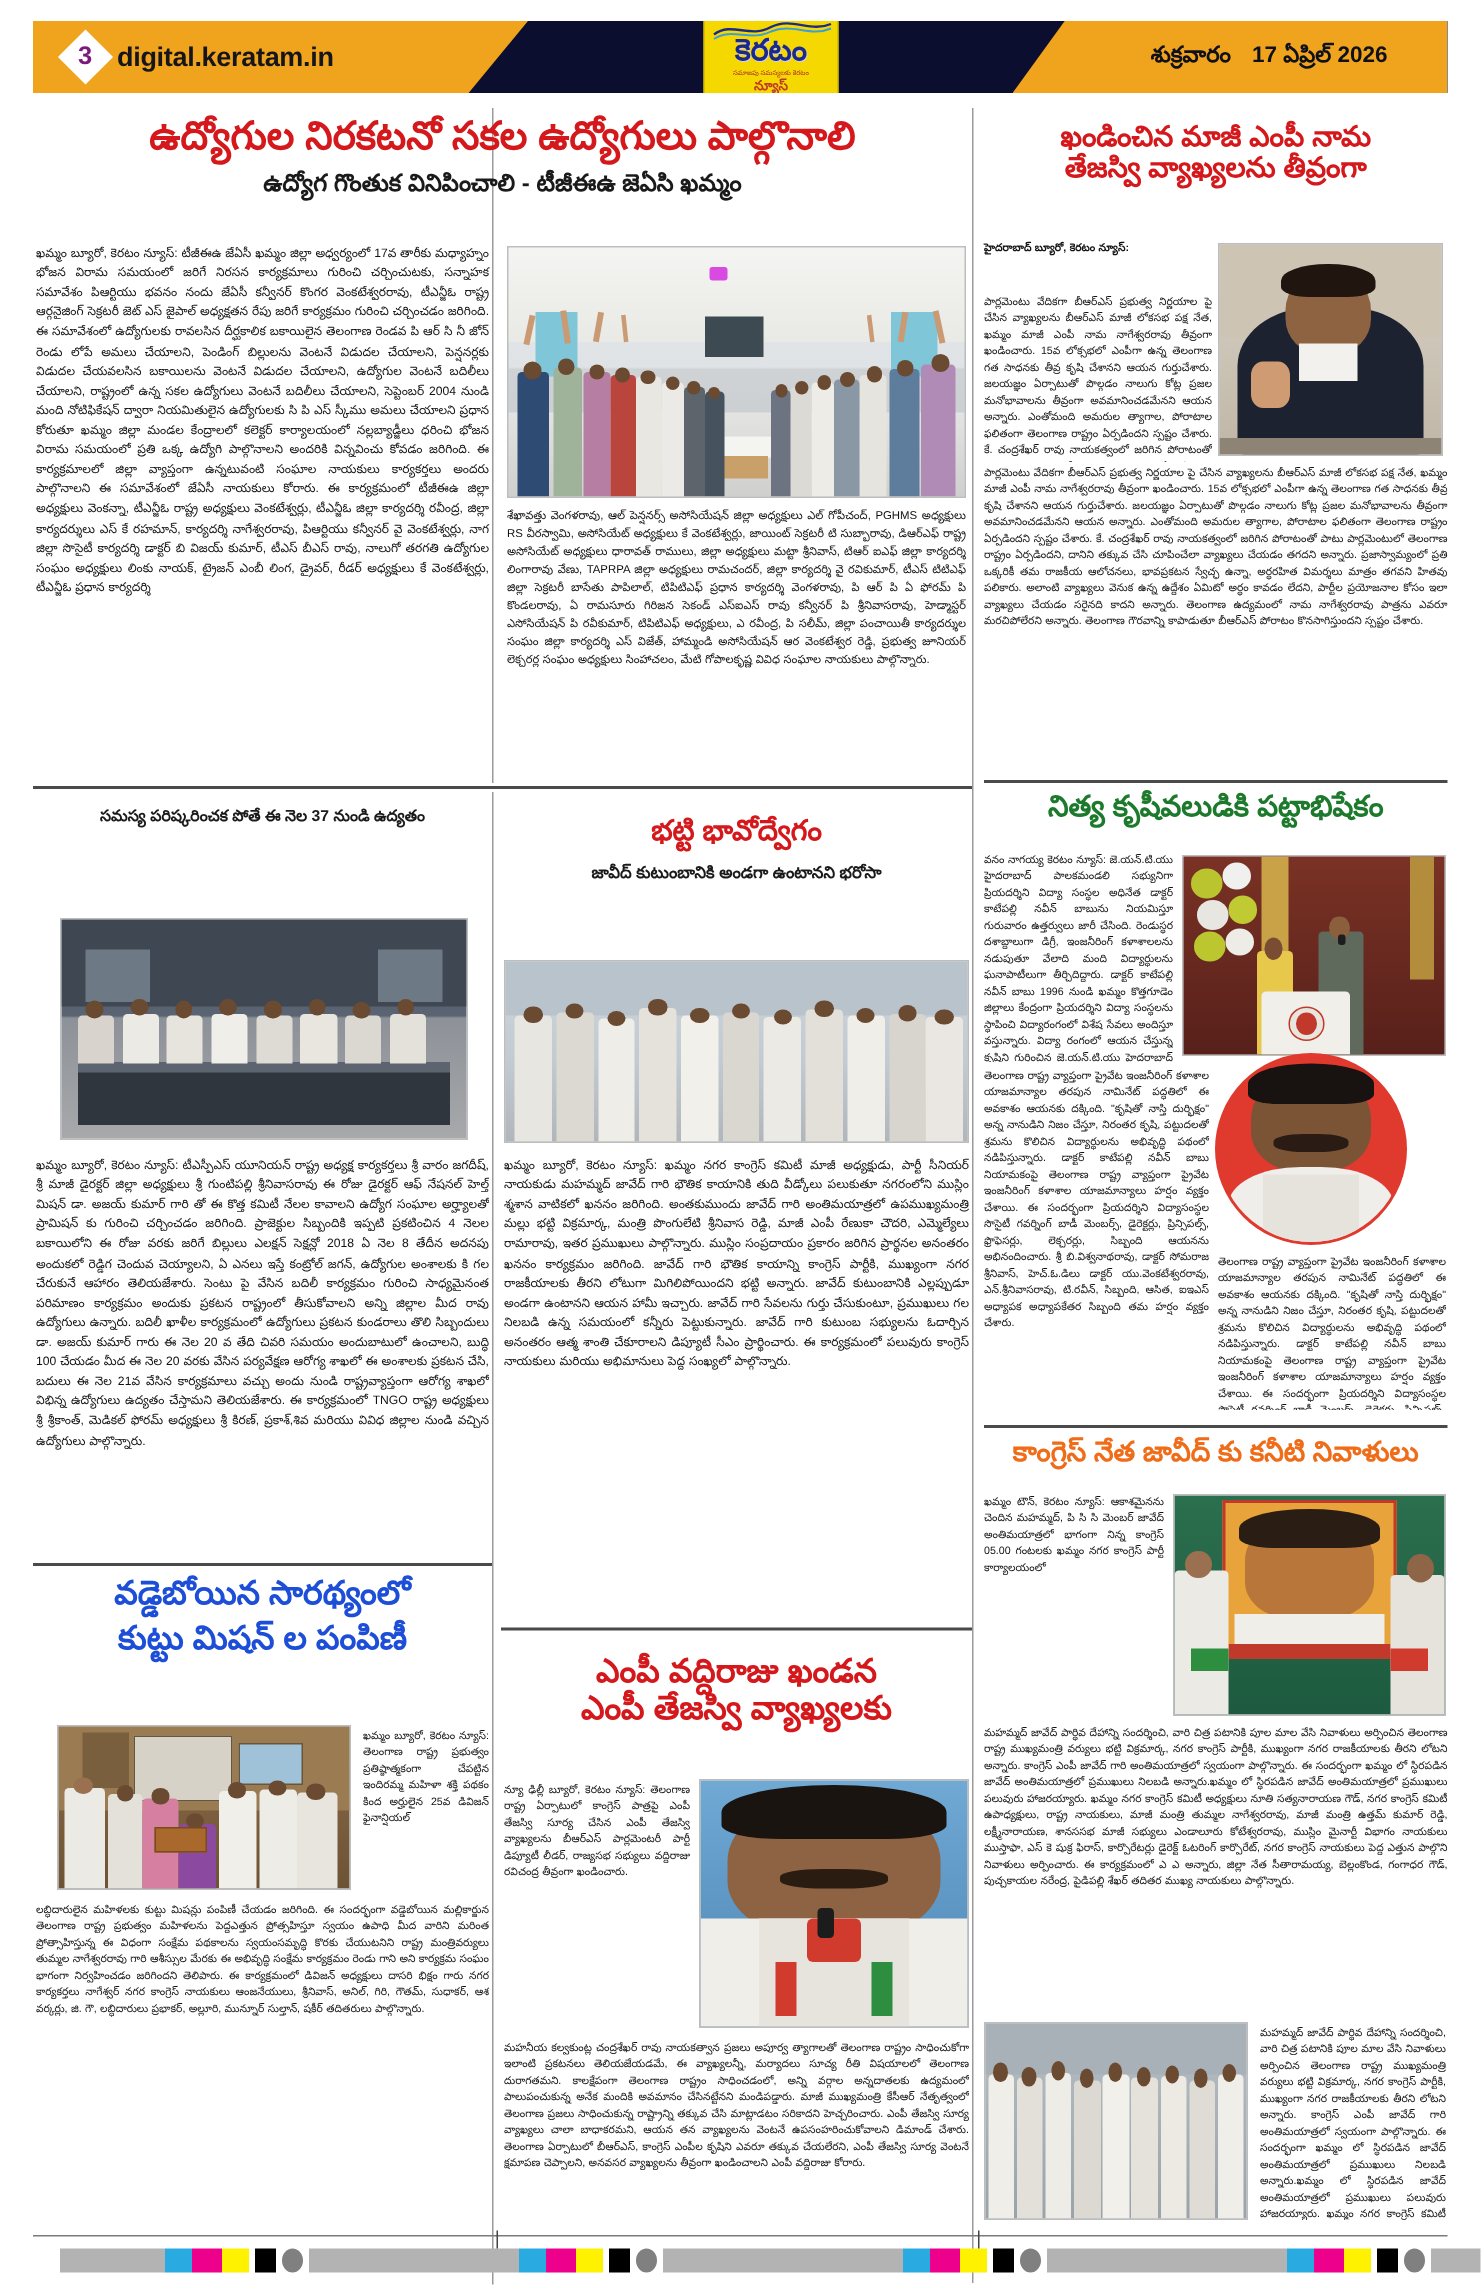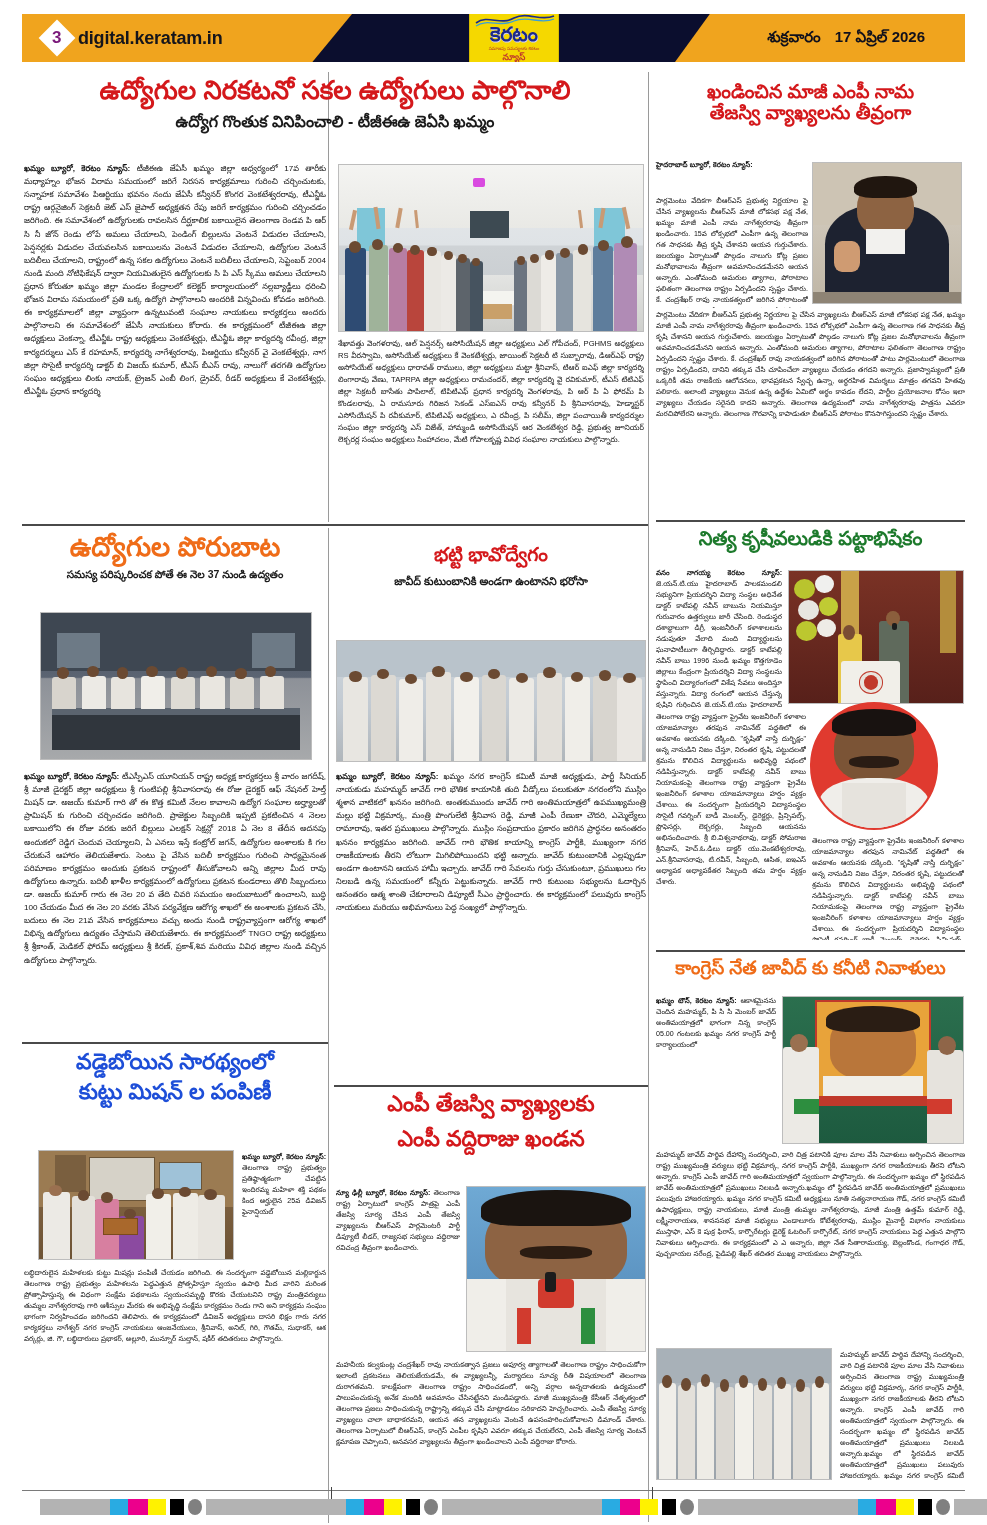--- a/index.html
+++ b/index.html
@@ -96,21 +96,21 @@
 
   
   .body-txt {
     font-size: 8.1px; line-height: 1.62; color: #121212;
     text-align: justify; text-justify: inter-word;
     font-family: "Liberation Sans", sans-serif;
     hyphens: none; word-spacing: 0.3px;
   }
   .body-txt.sm { font-size: 7.6px; line-height: 1.58; }
   .body-txt.xs { font-size: 7.1px; line-height: 1.55; }
-  .lead { font-weight: bold; }
+  .lead { font-weight: normal; }
 
   
   .photo {
     position: relative; overflow: hidden;
     border: 1px solid #bdbdbd; background: #cfd4d8;
   }
   .ph-inner { position: absolute; inset: 0; }
 
   
   .sc-room { background: linear-gradient(#e8eaec 0%, #dfe3e6 48%, #cfd3d6 49%, #c4c9cd 100%); }
@@ -262,21 +262,20 @@
 
   <div style="position:absolute; left:656px; top:196px; width:152px; height:112px; overflow:hidden;">
     <p class="body-txt xs">పార్లమెంటు వేదికగా బీఆర్ఎస్ ప్రభుత్వ నిర్ణయాల పై చేసిన వ్యాఖ్యలను బీఆర్ఎస్ మాజీ లోకసభ పక్ష నేత, ఖమ్మం మాజీ ఎంపీ నామ నాగేశ్వరరావు తీవ్రంగా ఖండించారు. 15వ లోక్సభలో ఎంపీగా ఉన్న తెలంగాణ గత సాధనకు తీవ్ర కృషి చేశానని ఆయన గుర్తుచేశారు. జలయజ్ఞం ఏర్పాటుతో పొల్గడం నాలుగు కోట్ల ప్రజల మనోభావాలను తీవ్రంగా అవమానించడమేనని ఆయన అన్నారు. ఎంతోమంది అమరుల త్యాగాల, పోరాటాల ఫలితంగా తెలంగాణ రాష్ట్రం ఏర్పడిందని స్పష్టం చేశారు. కే. చంద్రశేఖర్ రావు నాయకత్వంలో జరిగిన పోరాటంతో పాటు పార్లమెంటులో తెలంగాణ రాష్ట్రం ఏర్పడిందని, దానిని తక్కువ చేసి చూపించేలా వ్యాఖ్యలు చేయడం తగదని అన్నారు. ప్రజాస్వామ్యంలో ప్రతి ఒక్కరికీ తమ రాజకీయ ఆలోచనలు, భావప్రకటన స్వేచ్ఛ ఉన్నా, అర్థరహిత విమర్శలు మాత్రం తగవని హితవు పలికారు. అలాంటి వ్యాఖ్యలు వెనుక ఉన్న ఉద్దేశం ఏమిటో అర్థం కావడం లేదని, పార్టీల ప్రయోజనాల కోసం ఇలా వ్యాఖ్యలు చేయడం సరైనది కాదని అన్నారు. తెలంగాణ ఉద్యమంలో నామ నాగేశ్వరరావు పాత్రను ఎవరూ మరచిపోలేరని అన్నారు. తెలంగాణ గౌరవాన్ని కాపాడుతూ బీఆర్ఎస్ పోరాటం కొనసాగిస్తుందని స్పష్టం చేశారు.</p>
   </div>
 
   <div style="position:absolute; left:656px; top:310px; width:309px; height:205px; overflow:hidden;">
     <p class="body-txt xs">పార్లమెంటు వేదికగా బీఆర్ఎస్ ప్రభుత్వ నిర్ణయాల పై చేసిన వ్యాఖ్యలను బీఆర్ఎస్ మాజీ లోకసభ పక్ష నేత, ఖమ్మం మాజీ ఎంపీ నామ నాగేశ్వరరావు తీవ్రంగా ఖండించారు. 15వ లోక్సభలో ఎంపీగా ఉన్న తెలంగాణ గత సాధనకు తీవ్ర కృషి చేశానని ఆయన గుర్తుచేశారు. జలయజ్ఞం ఏర్పాటుతో పొల్గడం నాలుగు కోట్ల ప్రజల మనోభావాలను తీవ్రంగా అవమానించడమేనని ఆయన అన్నారు. ఎంతోమంది అమరుల త్యాగాల, పోరాటాల ఫలితంగా తెలంగాణ రాష్ట్రం ఏర్పడిందని స్పష్టం చేశారు. కే. చంద్రశేఖర్ రావు నాయకత్వంలో జరిగిన పోరాటంతో పాటు పార్లమెంటులో తెలంగాణ రాష్ట్రం ఏర్పడిందని, దానిని తక్కువ చేసి చూపించేలా వ్యాఖ్యలు చేయడం తగదని అన్నారు. ప్రజాస్వామ్యంలో ప్రతి ఒక్కరికీ తమ రాజకీయ ఆలోచనలు, భావప్రకటన స్వేచ్ఛ ఉన్నా, అర్థరహిత విమర్శలు మాత్రం తగవని హితవు పలికారు. అలాంటి వ్యాఖ్యలు వెనుక ఉన్న ఉద్దేశం ఏమిటో అర్థం కావడం లేదని, పార్టీల ప్రయోజనాల కోసం ఇలా వ్యాఖ్యలు చేయడం సరైనది కాదని అన్నారు. తెలంగాణ ఉద్యమంలో నామ నాగేశ్వరరావు పాత్రను ఎవరూ మరచిపోలేరని అన్నారు. తెలంగాణ గౌరవాన్ని కాపాడుతూ బీఆర్ఎస్ పోరాటం కొనసాగిస్తుందని స్పష్టం చేశారు.</p>
   </div>
 
   <div style="position:absolute; left:24px; top:532px; width:302px;">
-    <div class="hl hl-org" style="font-size:27px;">ఉద్యోగుల పోరుబాట</div>
     <div class="subhl" style="font-size:10.5px; margin-top:6px;">సమస్య పరిష్కరించక పోతే ఈ నెల 37 నుండి ఉద్యతం</div>
   </div>
 
   <div class="photo" style="position:absolute; left:40px; top:612px; width:272px; height:148px;">
     <div class="ph-inner" style="background:linear-gradient(#4a5360 0%,#5b6472 44%,#8d9198 45%,#a7a9ab 100%);">
       <div style="position:absolute;left:0;top:0;right:0;height:40%;background:#3e4752;"></div>
       <div style="position:absolute;left:6%;top:14%;width:16%;height:24%;background:#6d7a86;"></div>
       <div style="position:absolute;left:78%;top:14%;width:16%;height:24%;background:#6d7a86;"></div>
 
       <div style="position:absolute;left:4%;bottom:6%;width:92%;height:26%;background:#30363d;"></div>
@@ -426,22 +425,22 @@
 
   <div style="position:absolute; left:242px; top:1152px; width:84px; height:116px; overflow:hidden;">
     <p class="body-txt xs"><span class="lead">ఖమ్మం బ్యూరో, కెరటం న్యూస్:</span> <span>తెలంగాణ రాష్ట్ర ప్రభుత్వం ప్రతిష్ఠాత్మకంగా చేపట్టిన ఇందిరమ్మ మహిళా శక్తి పథకం కింద అర్హులైన 25వ డివిజన్ ఫైనాన్షియల్</span></p>
   </div>
 
   <div style="position:absolute; left:24px; top:1268px; width:302px; height:212px; overflow:hidden;">
     <p class="body-txt xs">లబ్ధిదారులైన మహిళలకు కుట్టు మిషన్లు పంపిణీ చేయడం జరిగింది. ఈ సందర్భంగా వడ్డెబోయిన మల్లికార్జున తెలంగాణ రాష్ట్ర ప్రభుత్వం మహిళలను పెద్దఎత్తున ప్రోత్సహిస్తూ స్వయం ఉపాధి మీద వారిని మరింత ప్రోత్సాహిస్తున్న ఈ విధంగా సంక్షేమ పథకాలను స్వయంసమృద్ధి కొరకు చేయుటనిని రాష్ట్ర మంత్రివర్యులు తుమ్మల నాగేశ్వరరావు గారి ఆశీస్సుల మేరకు ఈ అభివృద్ధి సంక్షేమ కార్యక్రమం రెండు గాని అని కార్యక్రమ సంఘం భాగంగా నిర్వహించడం జరిగిందని తెలిపారు. ఈ కార్యక్రమంలో డివిజన్ అధ్యక్షులు దాసరి భిక్షం గారు నగర కార్యకర్తలు నాగేశ్వర్ నగర కాంగ్రెస్ నాయకులు ఆంజనేయులు, శ్రీనివాస్, అనిల్, గిరి, గౌతమ్, సుధాకర్, ఆశ వర్కర్లు, జి. గౌ, లబ్ధిదారులు ప్రభాకర్, అల్లూరి, మున్నూర్ సుల్తాన్, షకీర్ తదితరులు పాల్గొన్నారు.</p>
   </div>
 
   <div style="position:absolute; left:336px; top:1092px; width:310px;">
+    <div class="hl hl-red" style="font-size:22px; margin-top:10px;">ఎంపీ వద్దిరాజు ఖండన</div>
     <div class="hl hl-red" style="font-size:22px;">ఎంపీ తేజస్వి వ్యాఖ్యలకు</div>
-    <div class="hl hl-red" style="font-size:22px; margin-top:10px;">ఎంపీ వద్దిరాజు ఖండన</div>
   </div>
 
   <div class="photo" style="position:absolute; left:466px; top:1186px; width:180px; height:166px;">
     <div class="ph-inner" style="background:linear-gradient(#6fa9d4,#4f85b5);">
       <div style="position:absolute;left:10%;top:6%;width:80%;height:58%;background:#8d6343;border-radius:46% 46% 40% 40%;"></div>
       <div style="position:absolute;left:8%;top:2%;width:84%;height:22%;background:#1a1410;border-radius:50% 50% 26% 26%;"></div>
       <div style="position:absolute;left:30%;top:36%;width:40%;height:8%;background:#2b1c12;border-radius:40%;"></div>
       <div style="position:absolute;left:0;bottom:0;right:0;height:44%;background:#f0eee9;"></div>
       <div style="position:absolute;left:22%;bottom:0;width:56%;height:44%;background:#e7e4de;"></div>
       <div style="position:absolute;left:40%;bottom:26%;width:20%;height:18%;background:#d13b2e;border-radius:4px;"></div>

